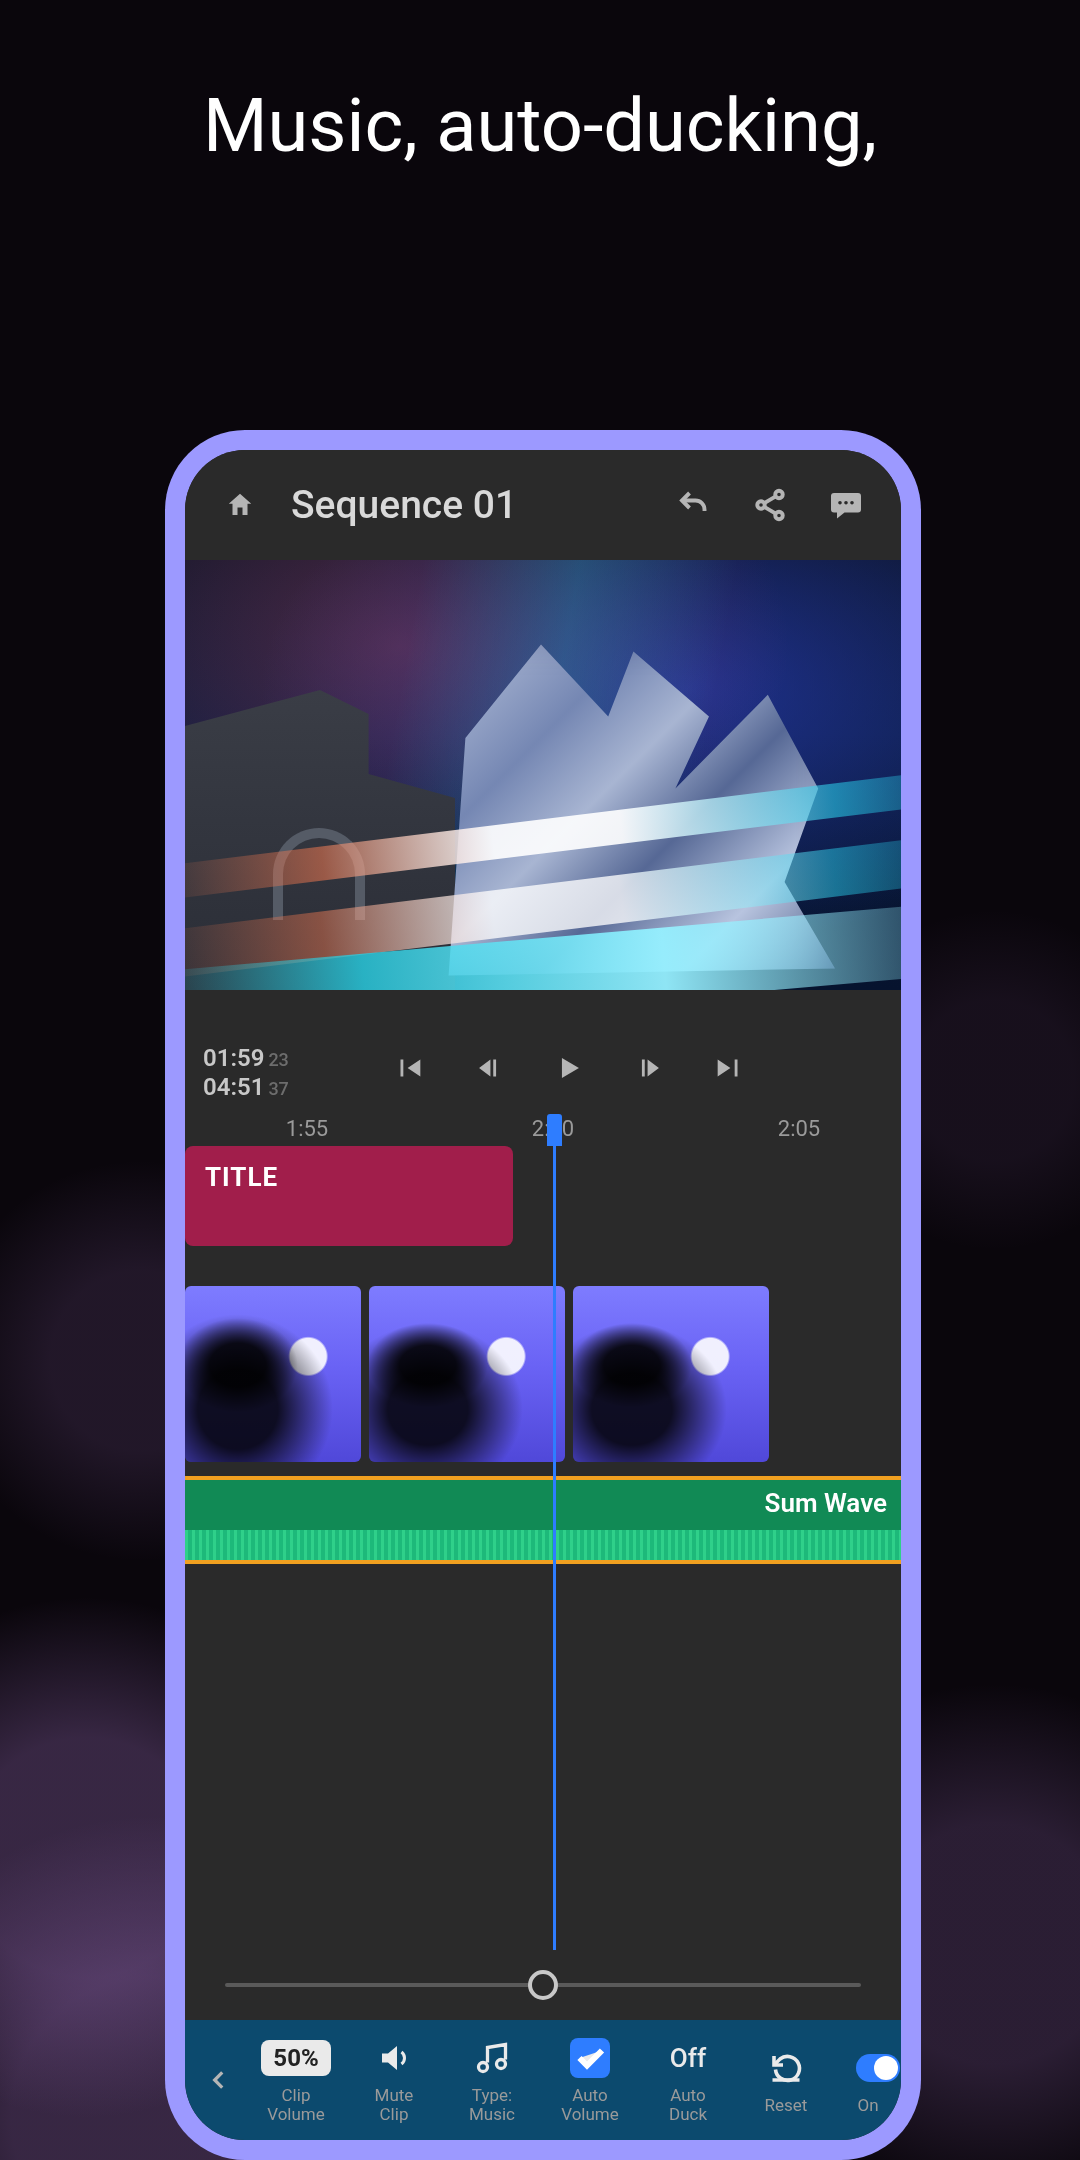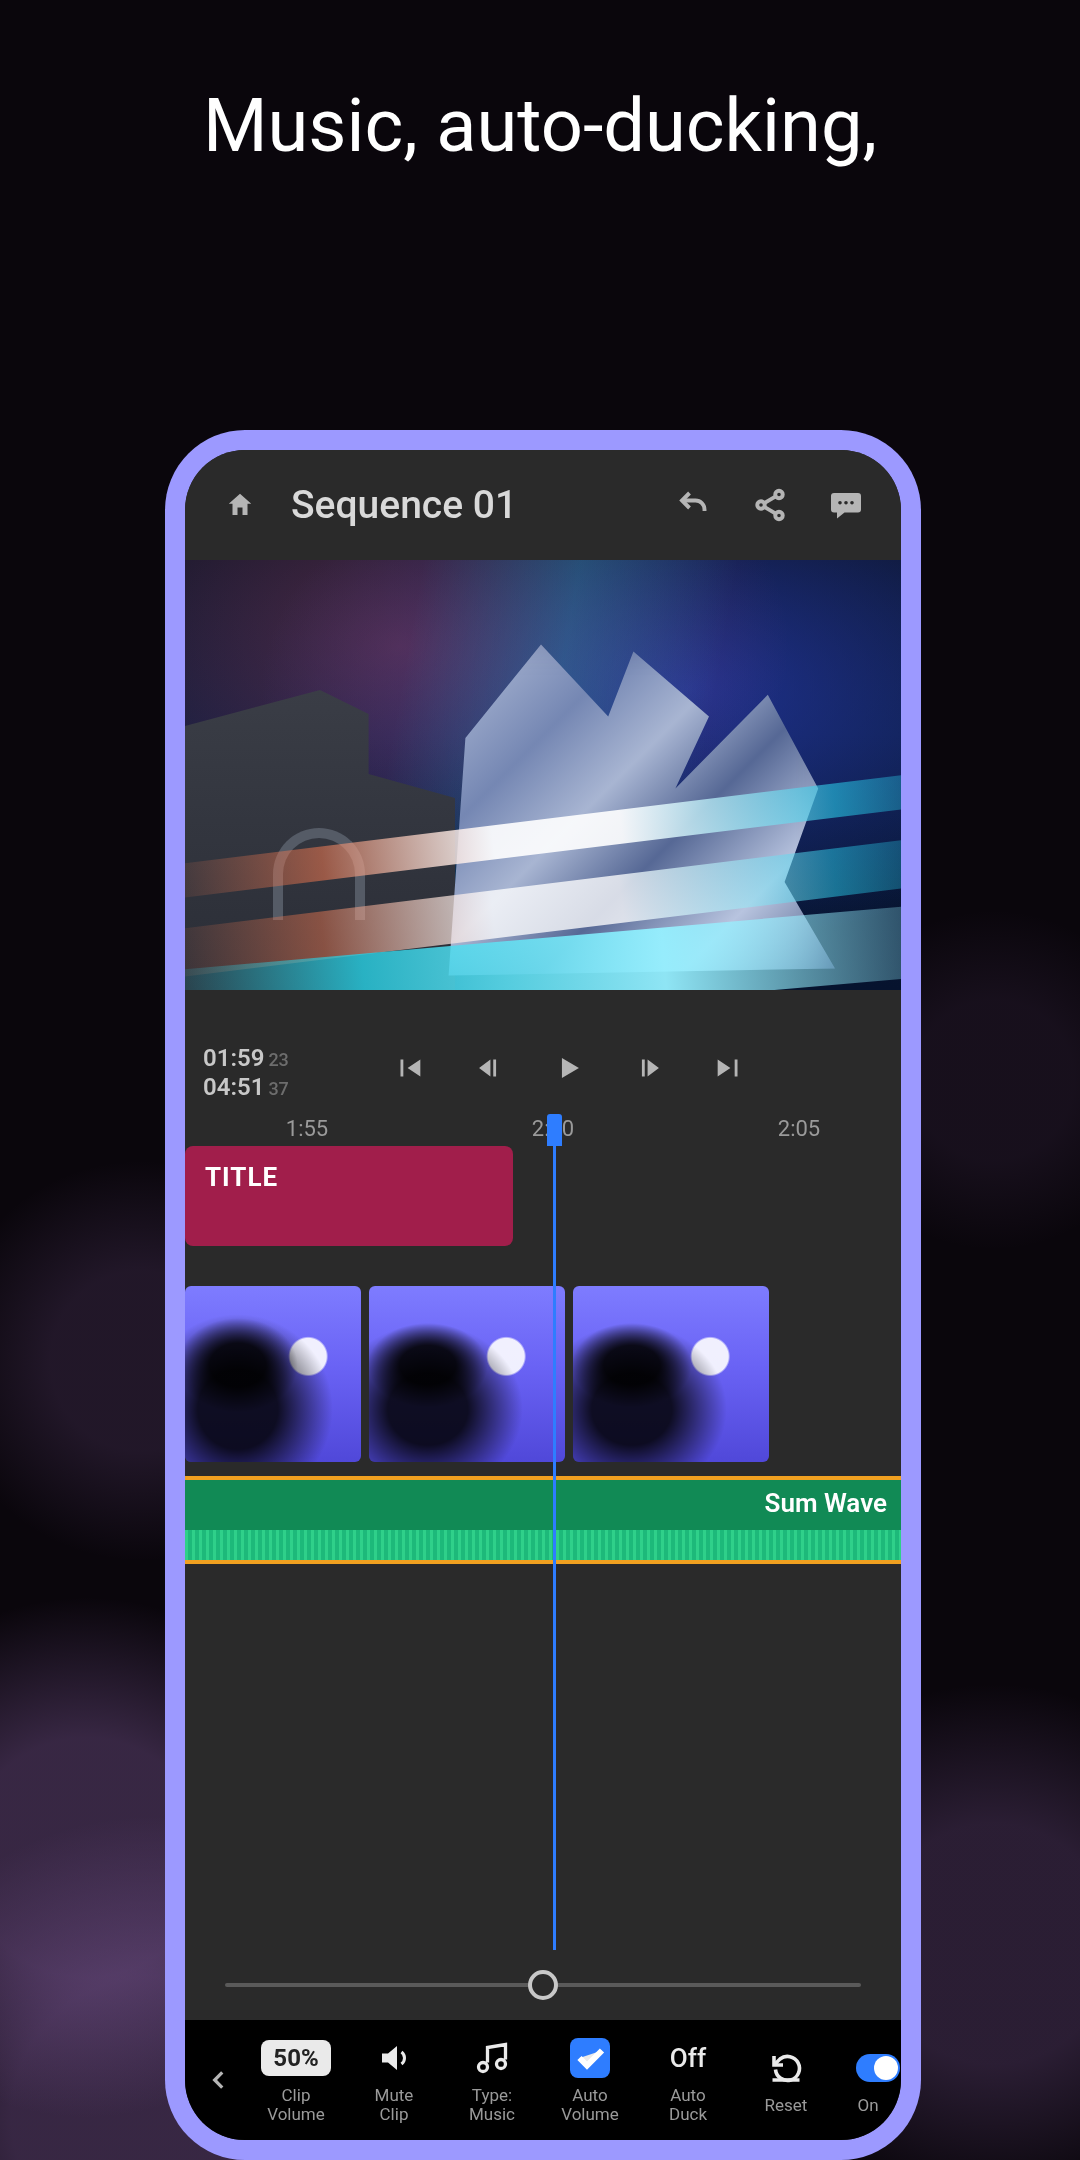--- a/index.html
+++ b/index.html
@@ -123,21 +123,21 @@
 
   .playhead { position:absolute; top:0; bottom:0; width:3px; background:#2e7dff; left:368px; z-index:5;}
   .playhead::before { content:""; position:absolute; top:-32px; left:-6px; width:15px; height:32px; background:#2e7dff; border-radius:3px 3px 0 0;}
 
   
   .slider-row { height:70px; display:flex; align-items:center; padding:0 40px;}
   .track { flex:1; height:4px; background:#5a5a5a; border-radius:2px; position:relative;}
   .thumb { position:absolute; top:50%; left:50%; width:30px; height:30px; border:4px solid #c8c8c8; background:#2a2a2a; border-radius:50%; transform:translate(-50%,-50%);}
 
   
-  .bottombar { height:120px; background:#000000; display:flex; align-items:center; padding-left:6px;}
+  .bottombar { height:120px; background:#0c4a6e; display:flex; align-items:center; padding-left:6px;}
   .back { width:56px; display:flex; align-items:center; justify-content:center;}
   .back svg{ width:26px; height:26px; stroke:#b5b5b5; stroke-width:3; fill:none;}
   .tools { flex:1; display:flex; overflow:hidden;}
   .tool { width:104px; display:flex; flex-direction:column; align-items:center; justify-content:center; gap:6px;}
   .tlabel { color:#9a9a9a; font-size:17px; line-height:1.1; text-align:center;}
   .ticon { height:44px; display:flex; align-items:center; justify-content:center; color:#eaeaea; }
   .pill { background:#eaeaea; color:#222; font-weight:700; font-size:24px; padding:4px 12px; border-radius:8px;}
   .tval { color:#eaeaea; font-size:26px; font-weight:500;}
   .check { width:40px; height:40px; background:#2e7dff; border-radius:8px; display:flex; align-items:center; justify-content:center;}
   .check svg { width:26px; height:26px; stroke:#fff; stroke-width:4; fill:none;}

